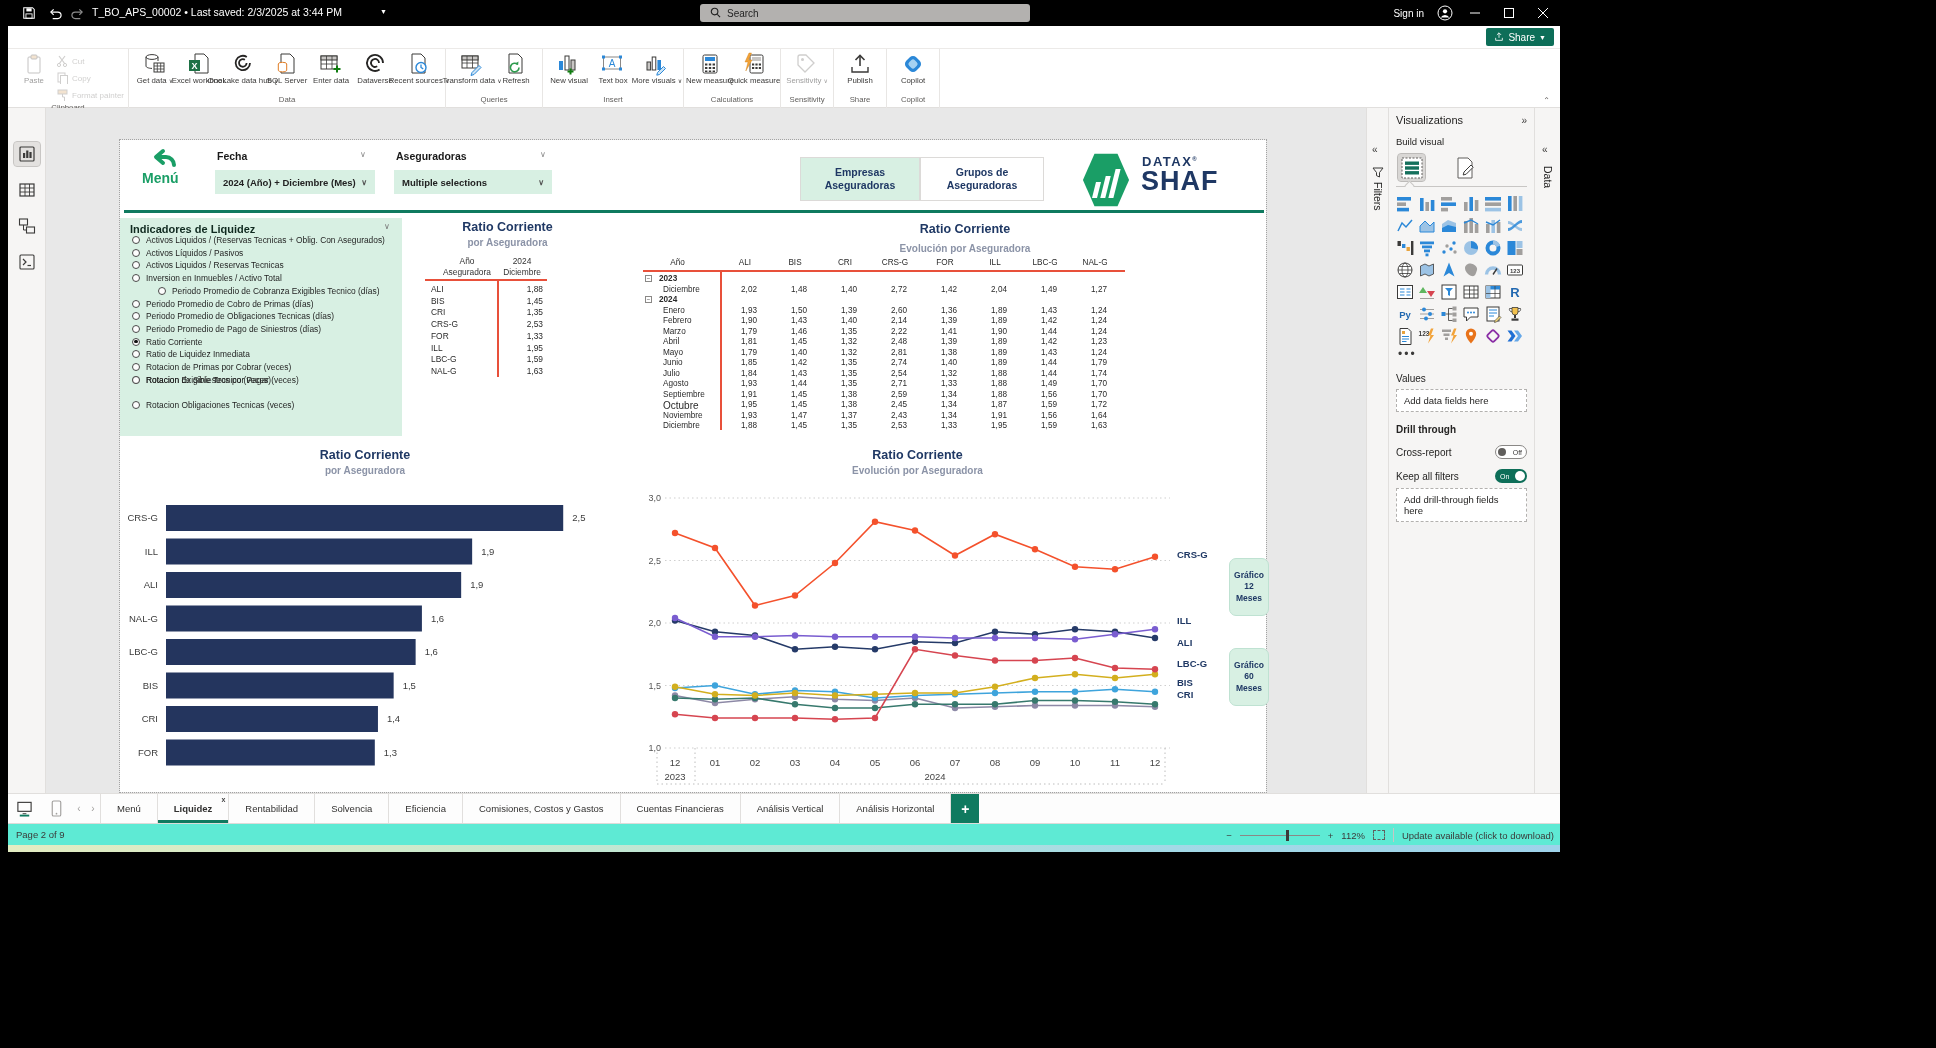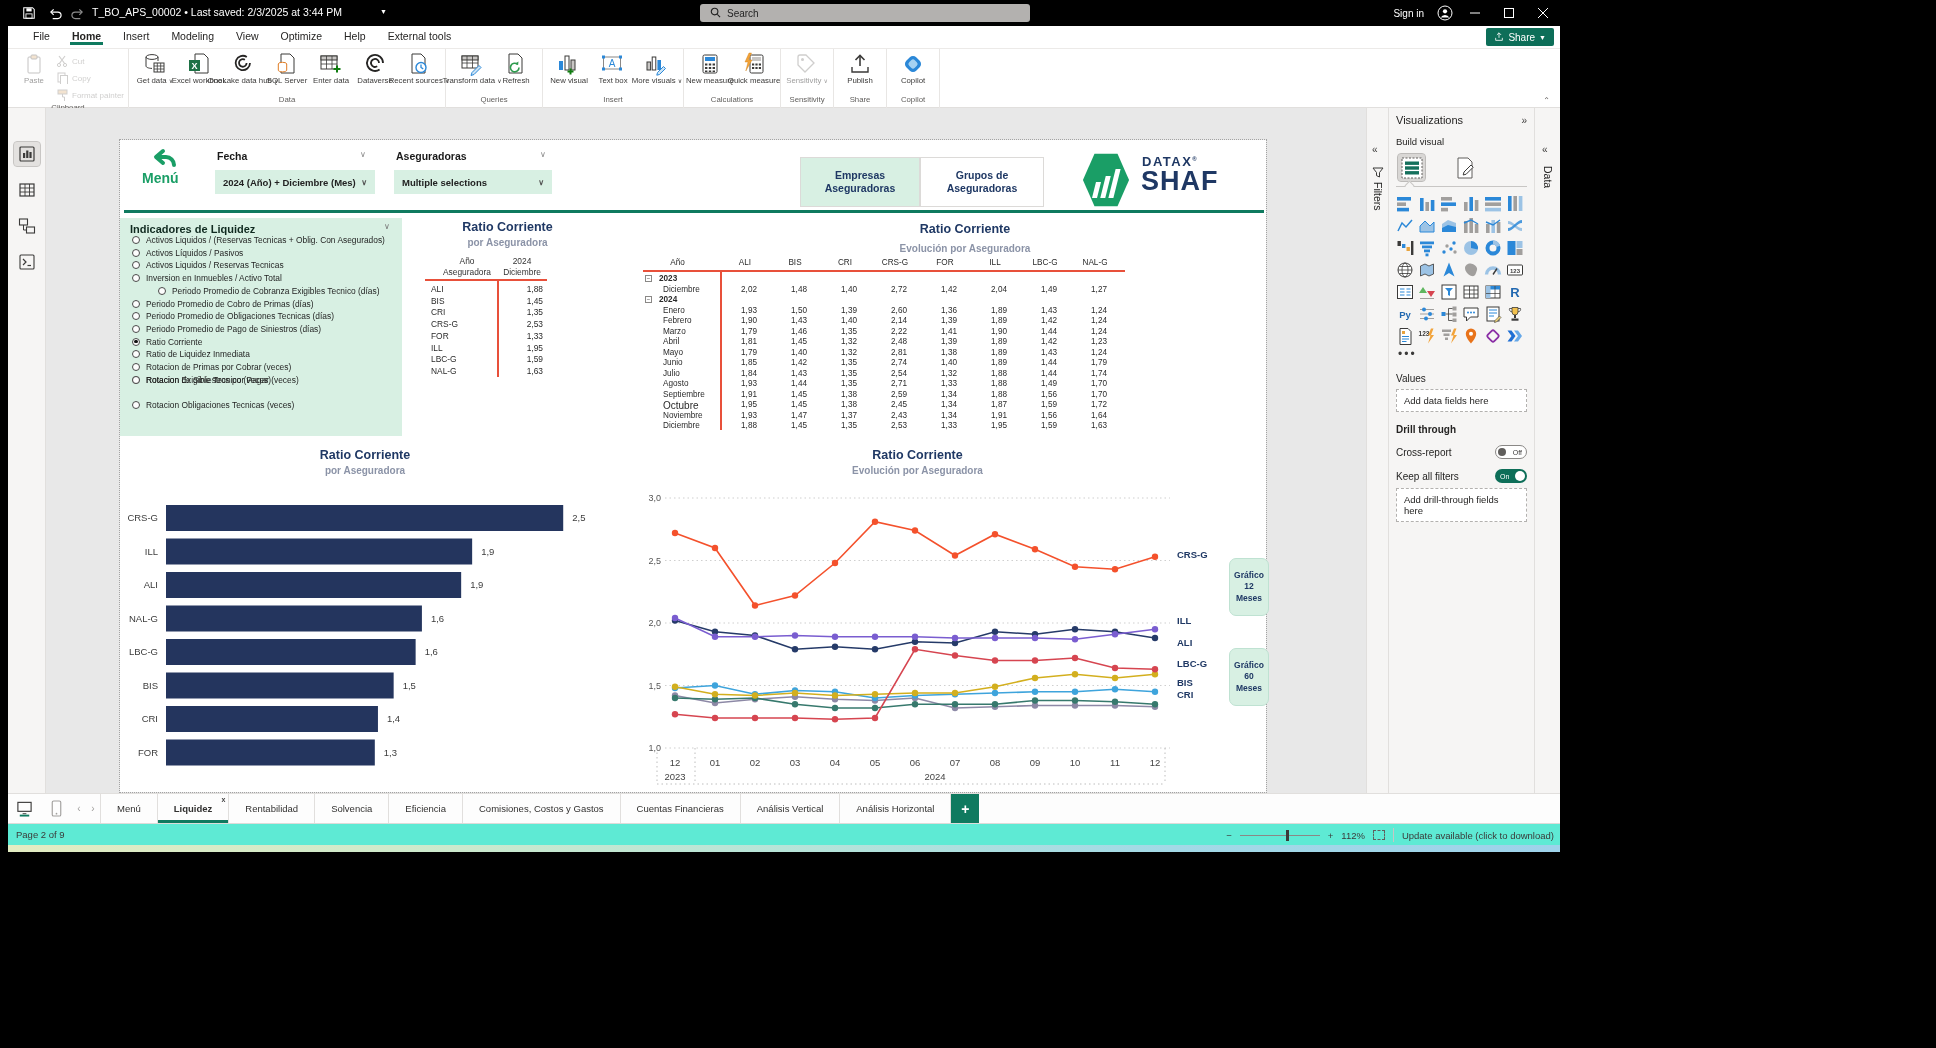--- a/index.html
+++ b/index.html
@@ -73,21 +73,21 @@
   .pill-off::before{content:"";position:absolute;left:2px;top:2px;width:8px;height:8px;border-radius:50%;background:#605e5c;}
   .pill-on{width:32px;height:14px;background:#0d6e58;border-radius:8px;position:relative;font-size:7px;color:#fff;
     display:flex;align-items:center;padding-left:5px;}
   .pill-on::after{content:"";position:absolute;right:2px;top:2px;width:10px;height:10px;border-radius:50%;background:#fff;}
   
   .menu-back-label{position:absolute;left:22px;top:30px;width:70px;font-size:14px;font-weight:bold;color:#1a9e66;}
   .flt-label{position:absolute;top:10px;font-size:10.5px;font-weight:bold;color:#1a1a1a;}
   .flt-chev{position:absolute;top:10px;font-size:8px;color:#888;}
   .flt-dd{position:absolute;top:30px;height:24px;background:#d8f0e3;display:flex;align-items:center;
     justify-content:space-between;padding:0 8px;font-size:9.5px;font-weight:bold;color:#222;}
-  .ent-btn{position:absolute;top:17px;height:50px;border:1px solid #dcdad8;display:flex;align-items:center;
+  .ent-btn{position:absolute;top:17px;height:44px;border:1px solid #dcdad8;display:flex;align-items:center;
     justify-content:center;text-align:center;font-size:10.5px;font-weight:bold;color:#1f3864;line-height:1.25;background:#fff;}
   .ent-btn.active{background:#d8f0e3;}
   .hexagon{position:absolute;width:48px;height:56px;background:#1a9e66;
     clip-path:polygon(26% 3%,74% 3%,98% 50%,74% 97%,26% 97%,2% 50%);}
   .hex-bar{position:absolute;background:#fff;width:5px;transform:skewX(-14deg);}
   .logo-top{position:absolute;font-size:13px;font-weight:bold;color:#1f3864;letter-spacing:1.5px;}
   .logo-bottom{position:absolute;font-size:27px;font-weight:600;color:#1f3864;letter-spacing:1px;}
   .green-rule{position:absolute;left:4px;top:70px;width:1140px;height:3px;background:#0f7a5f;}
   .mint-panel{position:absolute;left:0;top:78px;width:282px;height:218px;background:#d8f0e3;}
   .mint-title{position:absolute;left:10px;top:5px;font-size:11px;font-weight:bold;color:#102a20;}
@@ -175,21 +175,20 @@
           </span>
         <span class="winbtn">
             <svg width="10" height="10" viewBox="0 0 10 10">
               <path d="M0 0l10 10M10 0L0 10" stroke="#fff"></path>
             </svg>
           </span>
       </div>
     </div>
 
     <div class="menubar">
-      <div id="menu-items" style="padding-left:14px"><span class="menu-item">File</span><span class="menu-item active">Home</span><span class="menu-item">Insert</span><span class="menu-item">Modeling</span><span class="menu-item">View</span><span class="menu-item">Optimize</span><span class="menu-item">Help</span><span class="menu-item">External tools</span></div>
       <button class="share-btn">
         <svg width="10" height="10" viewBox="0 0 12 12">
             <path d="M2 7v3h8V7" fill="none" stroke="#fff"></path>
             <path d="M6 1v6M3.5 3.5L6 1l2.5 2.5" fill="none" stroke="#fff"></path>
           </svg>
         <span>Share</span>
         <span style="font-size:7px">▼</span>
       </button>
     </div>
 

